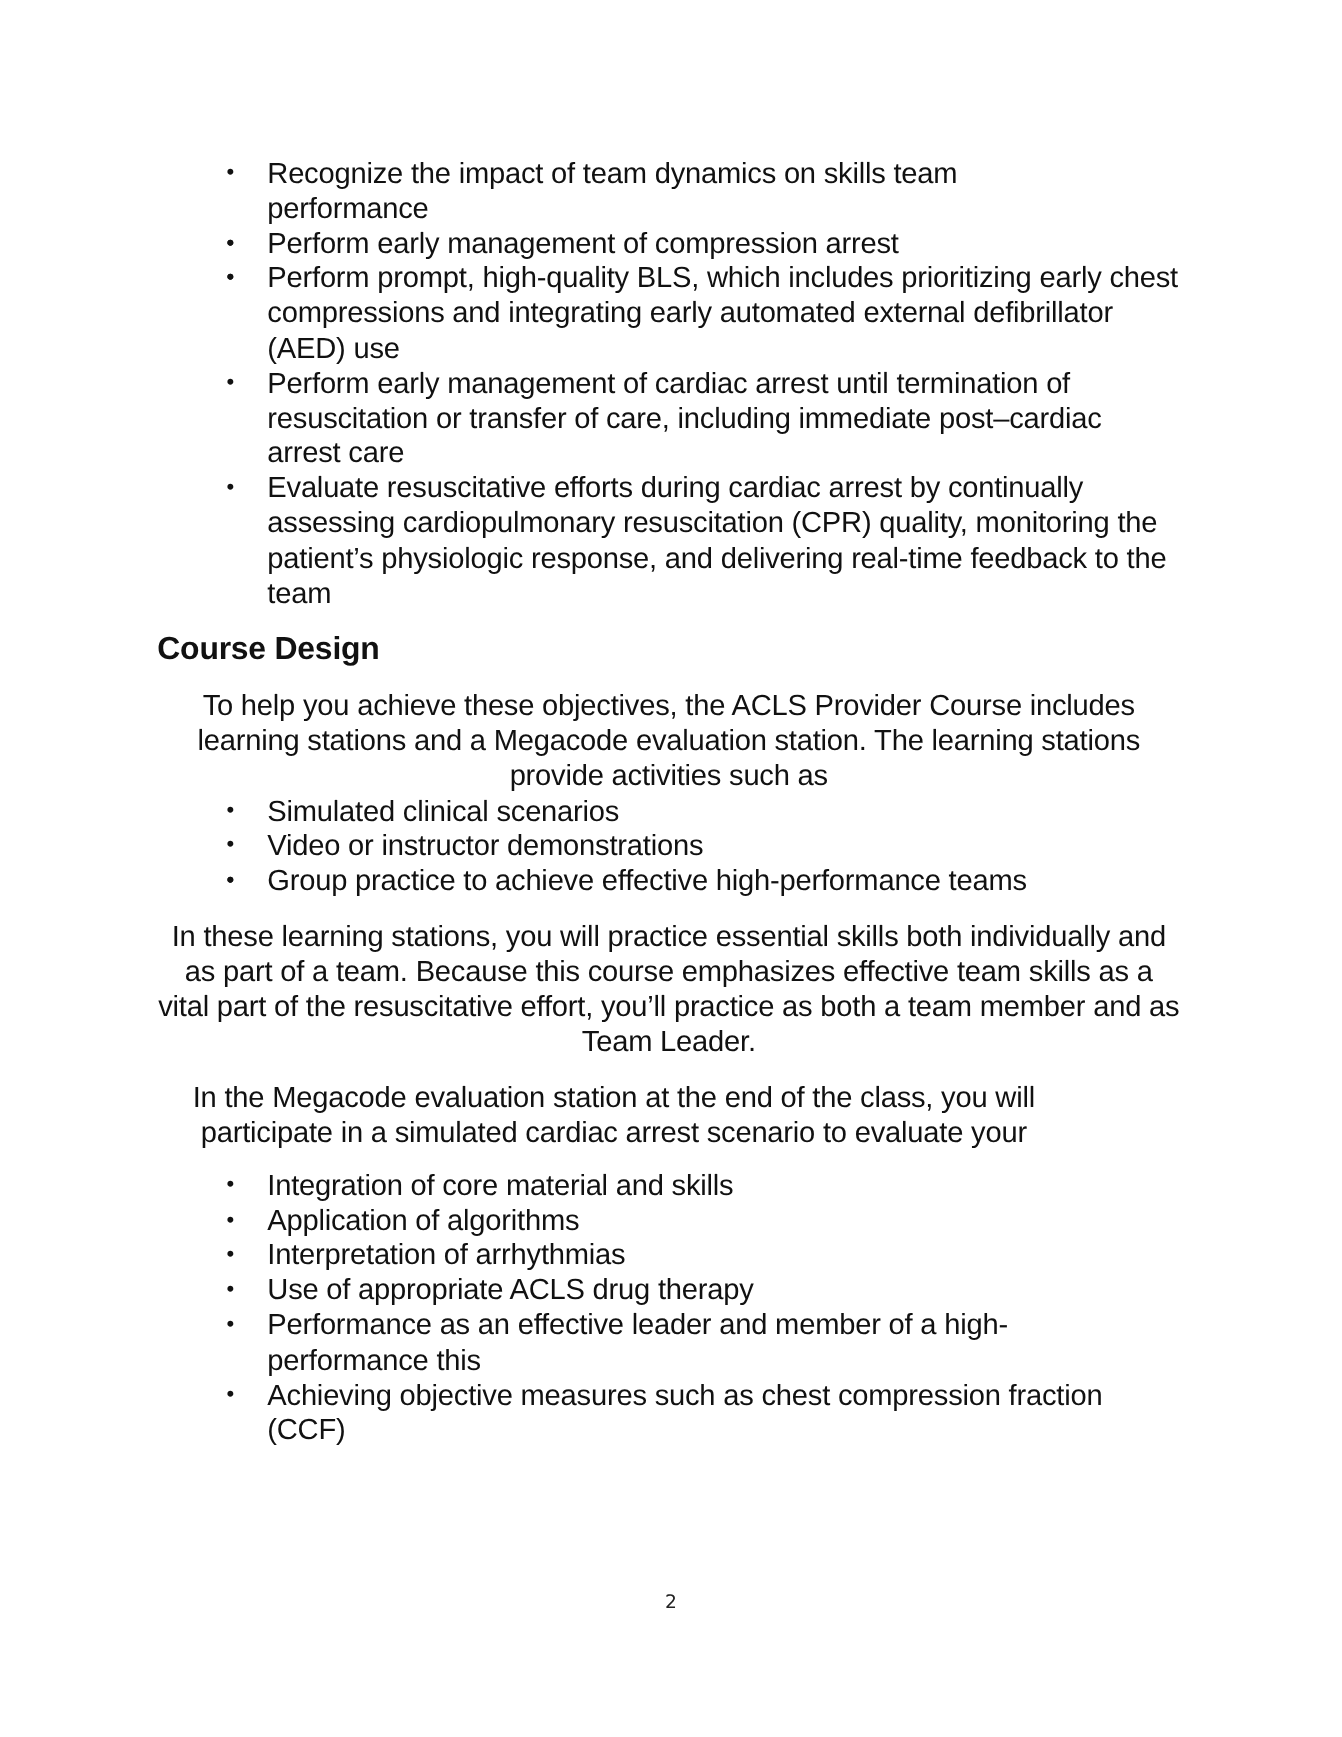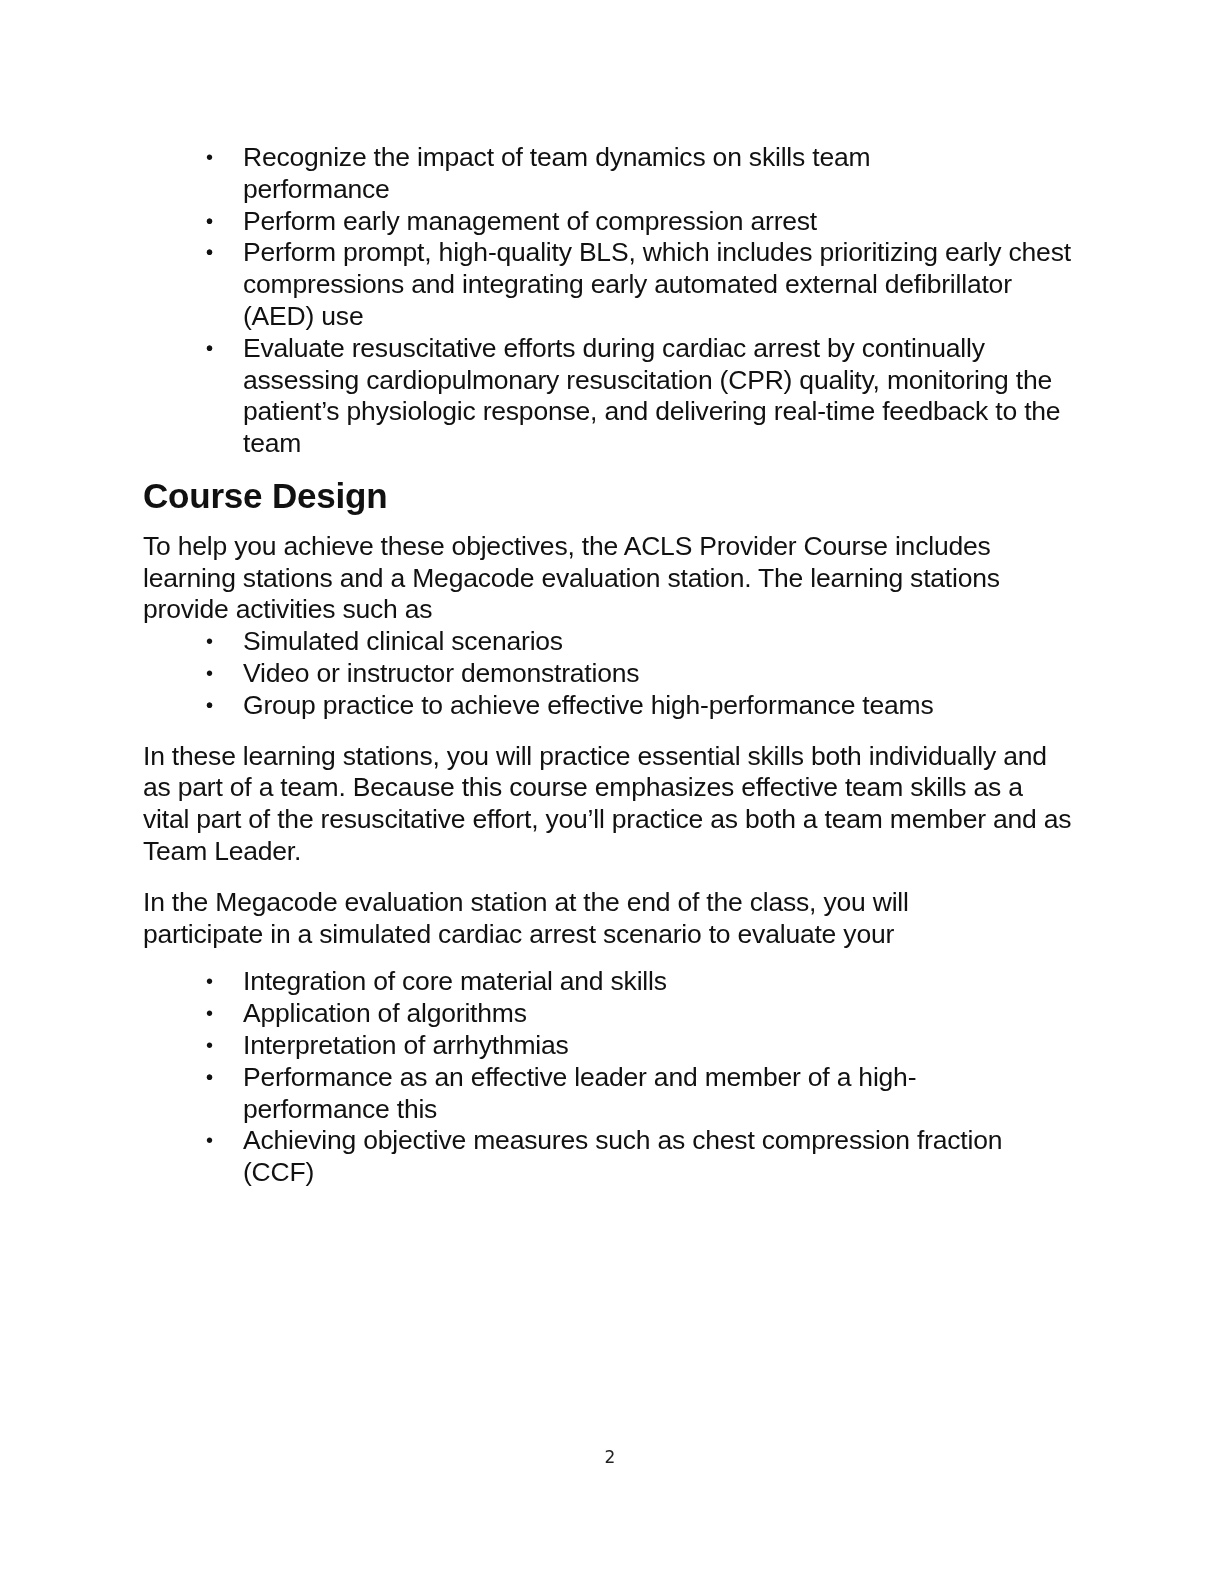--- a/index.html
+++ b/index.html
@@ -40,27 +40,28 @@
     position: relative;
     padding-left: 100px;
   }
   ul.bullets li .bullet {
     position: absolute;
     left: 63px;
     top: 0;
     font-size: 20px;
   }
   h2.section-heading {
-    font-size: 35px;
+    font-size: 29px;
     font-weight: bold;
     margin: 20px 0 0 0;
     line-height: 31.8px;
   }
   p.para {
     margin: 19px 0 0 0;
+    text-align: center;
   }
   .page-number {
     position: absolute;
     top: 1447px;
     left: 0;
     width: 1220px;
     text-align: center;
     font-size: 17px;
     font-family: "DejaVu Sans", sans-serif;
     color: #222;
@@ -71,21 +72,21 @@
 
 <div class="page">
   <div class="content">
 
     <ul class="bullets">
       <li style="width:700px"><span class="bullet">•</span><span>Recognize the impact of team dynamics on skills team performance</span></li>
       <li><span class="bullet">•</span></li>
       <li><span class="bullet">•</span><span>Perform early management of compression arrest</span></li>
       <li><span class="bullet">•</span></li>
       <li><span class="bullet">•</span><span>Perform prompt, high-quality BLS, which includes prioritizing early chest compressions and integrating early automated external defibrillator (AED) use</span></li>
-      <li><span class="bullet">•</span></li>
+      <li><span class="bullet">•</span><span>Perform early management of cardiac arrest until termination of resuscitation or transfer of care, including immediate post–cardiac arrest care</span></li>
       <li><span class="bullet">•</span><span>Evaluate resuscitative efforts during cardiac arrest by continually assessing cardiopulmonary resuscitation (CPR) quality, monitoring the patient’s physiologic response, and delivering real-time feedback to the team</span></li>
     </ul>
 
     <h2 class="section-heading">Course Design</h2>
 
     <p class="para" style="margin-bottom:0">To help you achieve these objectives, the ACLS Provider Course includes learning stations and a Megacode evaluation station. The learning stations provide activities such as</p>
 
     <ul class="bullets">
       <li><span class="bullet">•</span><span>Simulated clinical scenarios</span></li>
       <li><span class="bullet">•</span><span>Video or instructor demonstrations</span></li>
@@ -94,21 +95,21 @@
     </ul>
 
     <p class="para">In these learning stations, you will practice essential skills both individually and as part of a team. Because this course emphasizes effective team skills as a vital part of the resuscitative effort, you’ll practice as both a team member and as Team Leader.</p>
 
     <p class="para" style="width:830px; margin-bottom:16px">In the Megacode evaluation station at the end of the class, you will participate in a simulated cardiac arrest scenario to evaluate your</p>
 
     <ul class="bullets">
       <li><span class="bullet">•</span><span>Integration of core material and skills</span></li>
       <li><span class="bullet">•</span><span>Application of algorithms</span></li>
       <li><span class="bullet">•</span><span>Interpretation of arrhythmias</span></li>
-      <li><span class="bullet">•</span></li>
+      <li><span class="bullet">•</span><span>Use of appropriate ACLS drug therapy</span></li>
       <li style="width:740px"><span class="bullet">•</span><span>Performance as an effective leader and member of a high-performance this</span></li>
       <li><span class="bullet">•</span><span>Achieving objective measures such as chest compression fraction (CCF)</span></li>
     </ul>
 
   </div>
 
   <div class="page-number">2</div>
 </div>
 
 </body></html>

